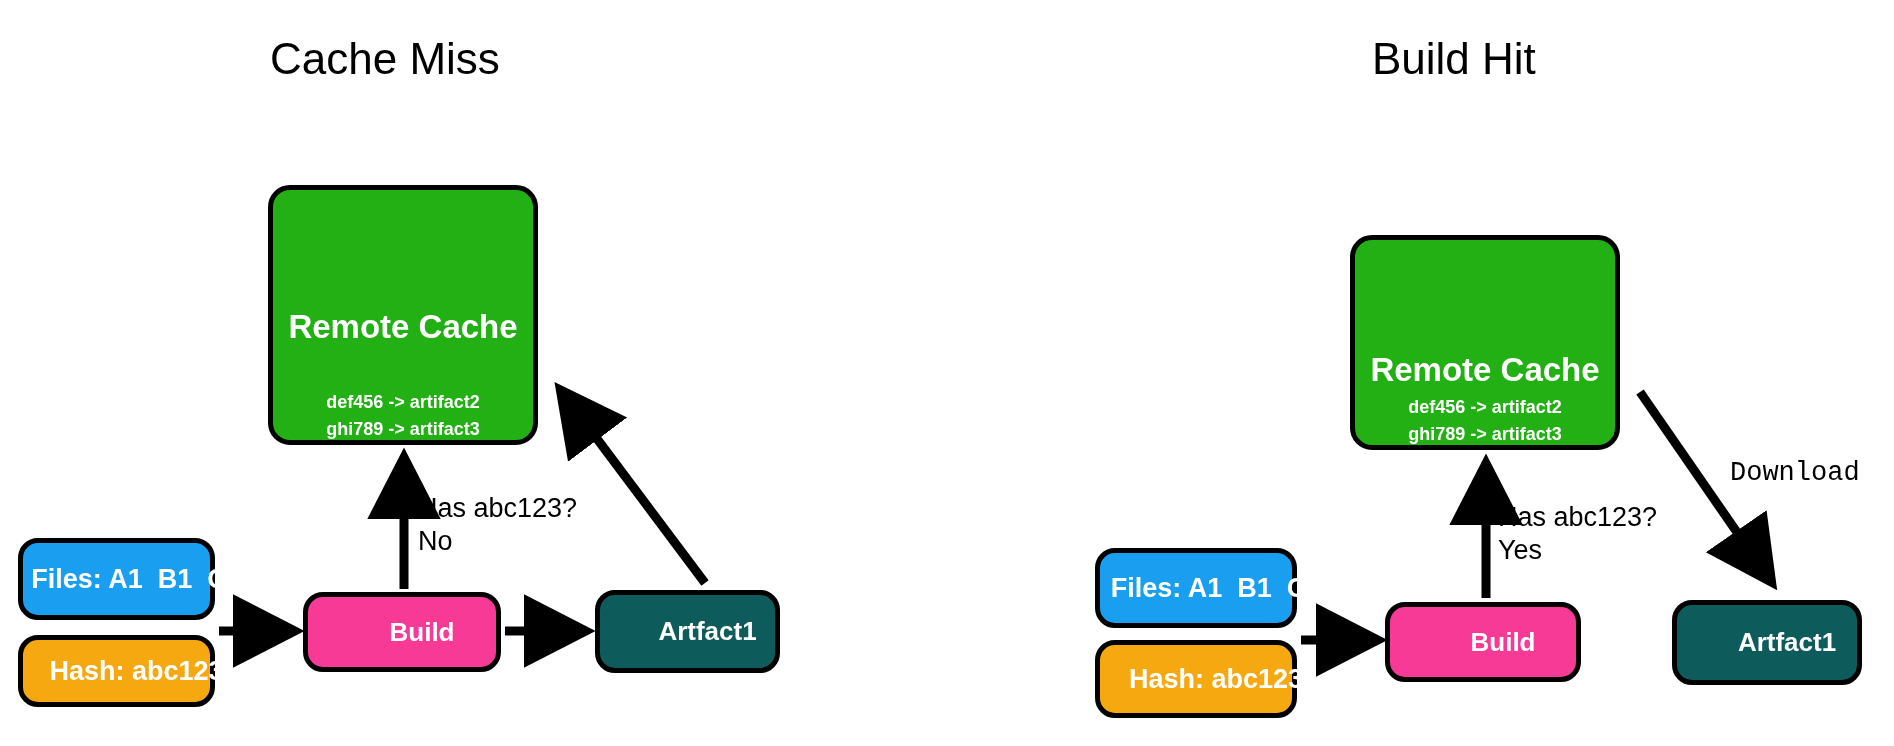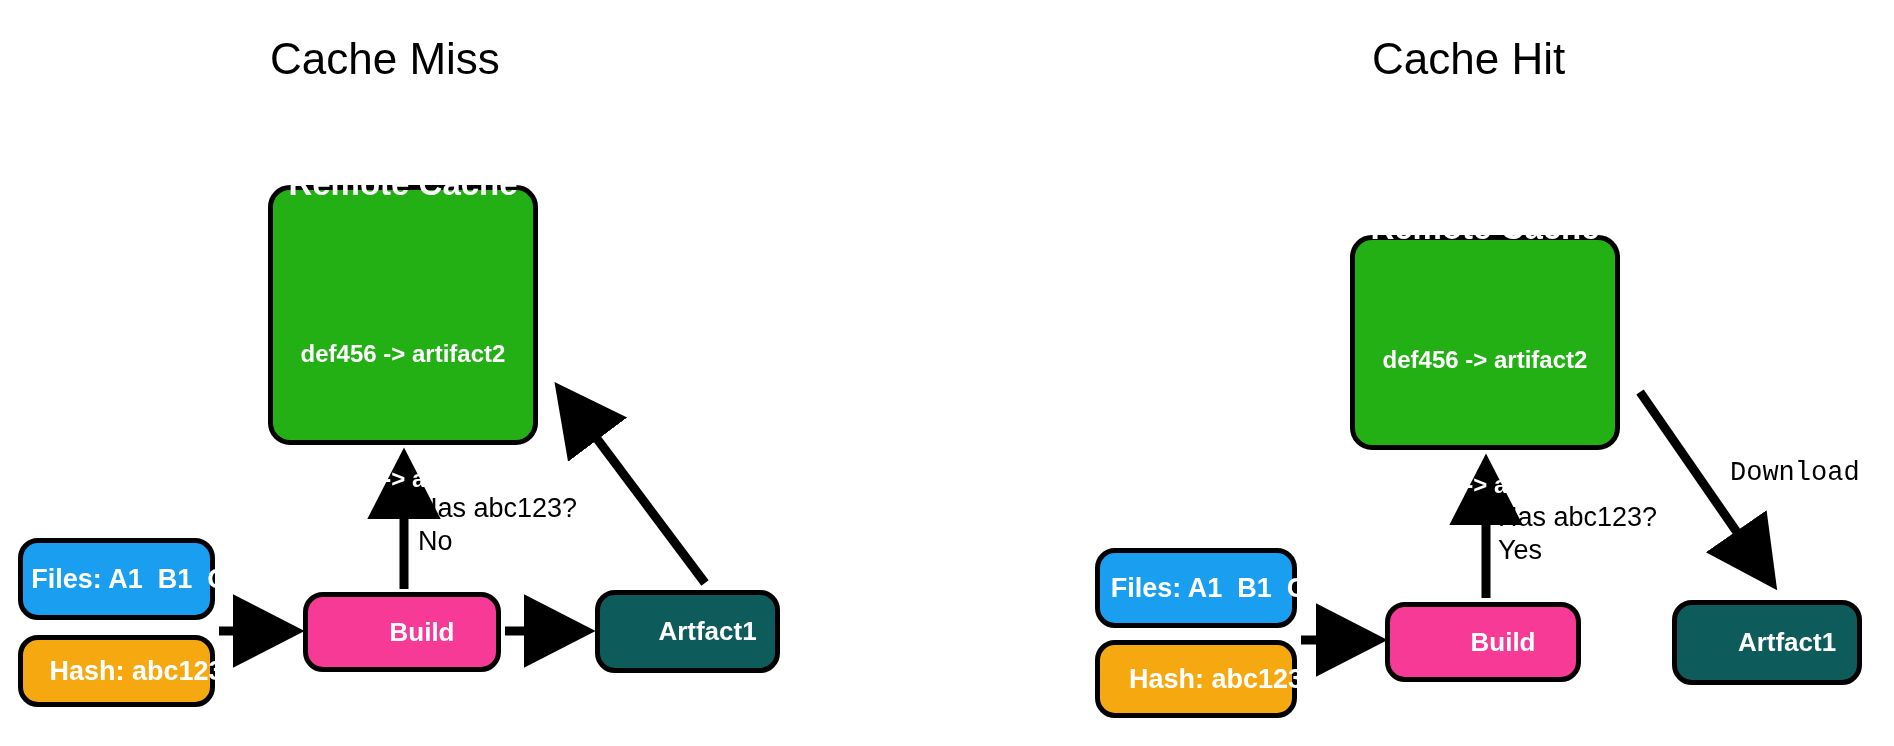--- a/index.html
+++ b/index.html
@@ -9,23 +9,23 @@
   #canvas{position:absolute;left:0;top:0;width:1746px;height:746px;}
   .svg-layer{position:absolute;left:0;top:0;width:1894px;height:746px;pointer-events:none;}
   .node{position:absolute;box-sizing:border-box;border:5px solid #000;
         display:flex;align-items:center;justify-content:center;
         color:#ffffff;font-weight:bold;text-align:center;padding-left:40px;}
   .panel-title{position:absolute;font-size:44px;font-weight:400;color:#000;
         white-space:nowrap;letter-spacing:0px;}
   .edge-label{position:absolute;font-size:27px;font-weight:400;color:#000;
         white-space:pre;line-height:1.22;}
   
-  .cache{border-radius:22px;flex-direction:column;justify-content:center;gap:43px;}
+  .cache{border-radius:22px;flex-direction:column;justify-content:flex-end;}
   .cache .cache-title{font-size:33px;font-weight:bold;}
-  .cache .cache-row{font-size:24px;font-weight:bold;white-space:pre;margin-top:48px;}
+  .cache .cache-row{font-size:18px;font-weight:bold;white-space:pre;}
   
   .pill{border-radius:20px;}
   .pill-label{font-size:27px;font-weight:bold;white-space:pre;}
   .pill-label.big{font-size:26px;}
 </style>
 </head>
 <body style="background: rgb(255, 255, 255);">
 
 <div id="canvas">
 
@@ -71,21 +71,21 @@
   </div>
 
   <div class="node pill" style="left:595px;top:590px;width:185px;height:83px;background:#0E5B5B;">
     <span class="pill-label big">Artfact1</span>
   </div>
 
   <div class="edge-label" style="left:418px;top:492px;">Has abc123?
 No</div>
 
 
-  <div class="panel-title" style="left:1372px;top:34px;">Cache Hit</div>
+  <div class="panel-title" style="left:1372px;top:34px;">Build Hit</div>
 
   <div class="node cache" style="left:1350px;top:235px;width:270px;height:215px;background:#22B014;
               padding:22px 0 0 0;">
     <div class="cache-title" style="margin-bottom:8px;">Remote Cache</div>
     <div class="cache-row" style="margin-bottom:6px;">def456 -&gt; artifact2</div>
     <div class="cache-row">ghi789 -&gt; artifact3</div>
   </div>
 
   <div class="node pill" style="left:1095px;top:548px;width:202px;height:80px;background:#1A9FF0;">
     <span class="pill-label">Files: A1  B1  C1</span>

